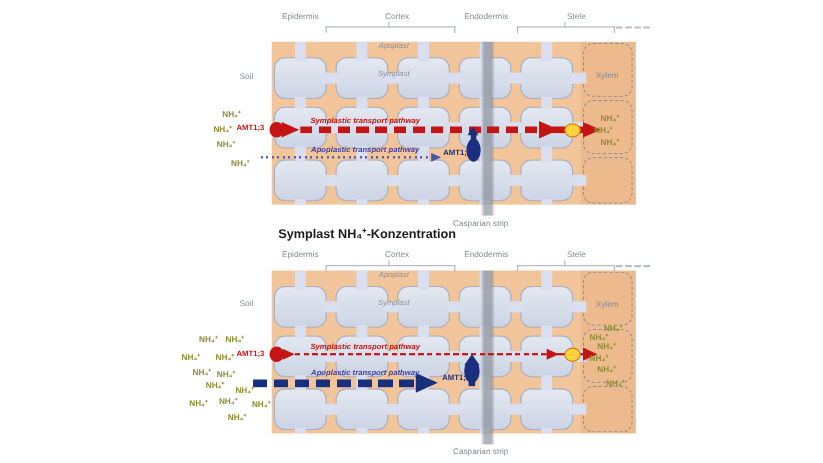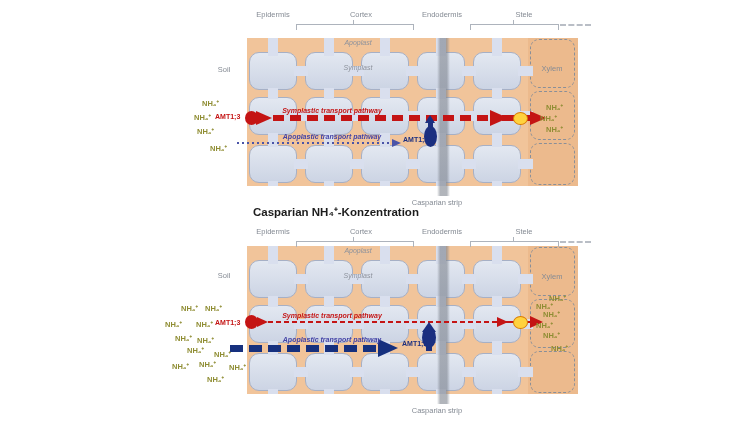--- a/index.html
+++ b/index.html
@@ -132,21 +132,21 @@
     <div class="bdot" style="left:-10px;top:104px;width:155px"></div>
     <div class="tri" style="left:145px;top:101px;border-width:4px 0 4px 9px;border-color:transparent transparent transparent #4a54a8"></div>
     <div class="amt-blue" style="left:156px;top:98px">AMT1;2</div>
     <div class="path-blue" style="left:28px;top:95px;width:114px">Apoplastic transport pathway</div>
 
     <div class="tri" style="left:178px;top:77px;border-width:0 5px 8px 5px;border-color:transparent transparent #1b2f80 transparent"></div>
     <div class="blue-shaft" style="left:181px;top:84px;width:5px;height:7px"></div>
     <div class="blue-ellipse" style="left:177px;top:88px;width:13px;height:21px"></div>
   </div>
 
-  <div class="title" style="left:253px;top:204px">Casparian NH₄⁺-Konzentration</div>
+  <div class="title" style="left:253px;top:204px">Symplast NH₄⁺-Konzentration</div>
 
   <div class="hdr" style="left:246px;top:227px;width:54px">Epidermis</div>
   <div class="hdr" style="left:334px;top:227px;width:54px">Cortex</div>
   <div class="hdr" style="left:412px;top:227px;width:60px">Endodermis</div>
   <div class="hdr" style="left:497px;top:227px;width:54px">Stele</div>
   <div class="bracket" style="left:296px;top:241px;width:116px"></div>
   <div class="nub" style="left:353px;top:237px"></div>
   <div class="bracket" style="left:470px;top:241px;width:87px"></div>
   <div class="nub" style="left:513px;top:237px"></div>
   <div class="dash-ext" style="left:560px;top:241px"></div>

